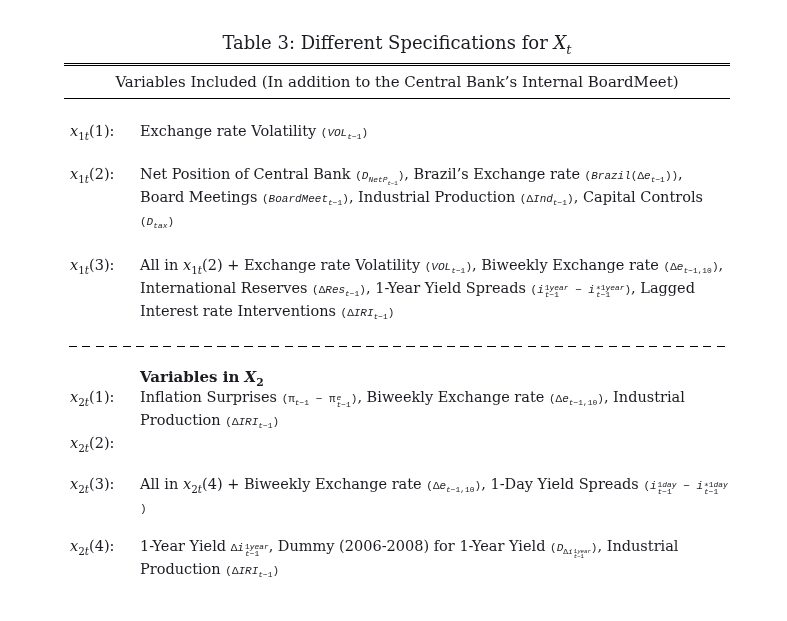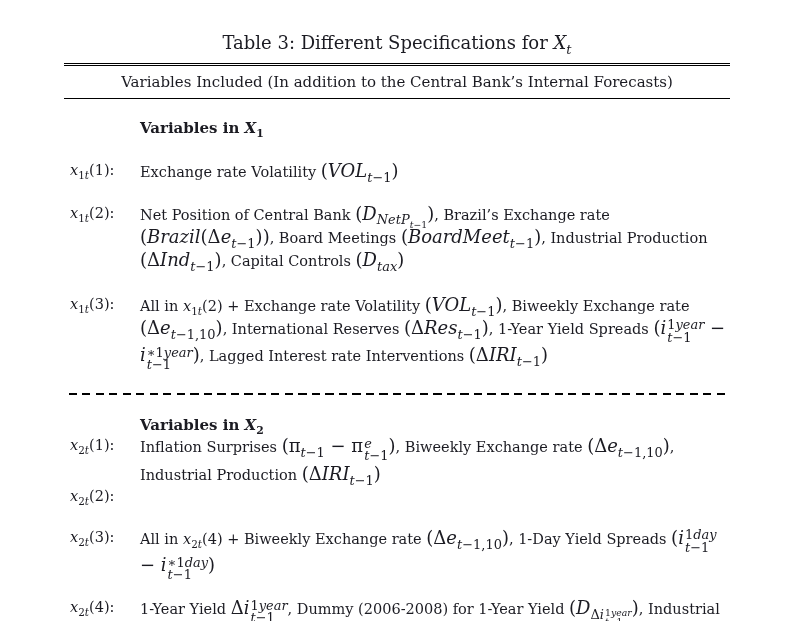--- a/index.html
+++ b/index.html
@@ -28,39 +28,38 @@
   .row .content { width: 588px; font-size: 14.5px; line-height: 21px; }
 
   .dashed-divider {
     margin-left: 5px; width: 661px; height: 1.8px;
     background: repeating-linear-gradient(90deg, #000 0 8px, transparent 8px 13.5px);
   }
 
   
   i { font-style: italic; }
   sub, sup { font-size: 0.72em; line-height: 0; }
-  .m { font-size: 18px; }
+  .m { font-size: 11px; font-family: Liberation Mono, monospace; }
   .ss { display: inline-block; vertical-align: -0.45em; text-align: left; margin-left: 1px; }
   .ss .t, .ss .b { display: block; font-size: 0.72em; line-height: 0.95em; }  .mt14 { margin-top: 22px; }
   .mt16 { margin-top: 16px; } .mt18 { }
   .mt19 { margin-top: 19px; } .mt20 { margin-top: 20px; }
   .mt22 { margin-top: 22px; }
 </style>
 </head>
 <body>
 
 <div class="table-wrap">
 
   <div class="title">Table 3: Different Specifications for <i>X<sub>t</sub></i></div>
 
   <div class="rule-double"></div>
-  <div class="header-row">Variables Included (In addition to the Central Bank’s Internal Forecasts)</div>
+  <div class="header-row">Variables Included (In addition to the Central Bank’s Internal BoardMeet)</div>
   <div class="rule-single"></div>
 
-  <div class="section-heading mt19">Variables in <i>X</i><sub>1</sub></div>
 
   <div class="row mt14">
     <div class="label"><i>x</i><sub>1<i>t</i></sub>(1):</div>
     <div class="content">Exchange rate Volatility <span class="m">(<i>VOL</i><sub><i>t</i>−1</sub>)</span></div>
   </div>
 
   <div class="row mt20">
     <div class="label"><i>x</i><sub>1<i>t</i></sub>(2):</div>
     <div class="content">Net Position of Central Bank <span class="m">(<i>D</i><sub><i>NetP</i><sub><i>t</i>−1</sub></sub>)</span>, Brazil’s Exchange rate <span class="m">(<i>Brazil</i>(Δ<i>e</i><sub><i>t</i>−1</sub>))</span>, Board Meetings <span class="m">(<i>BoardMeet</i><sub><i>t</i>−1</sub>)</span>, Industrial Production <span class="m">(Δ<i>Ind</i><sub><i>t</i>−1</sub>)</span>, Capital Controls <span class="m">(<i>D</i><sub><i>tax</i></sub>)</span></div>
   </div>

